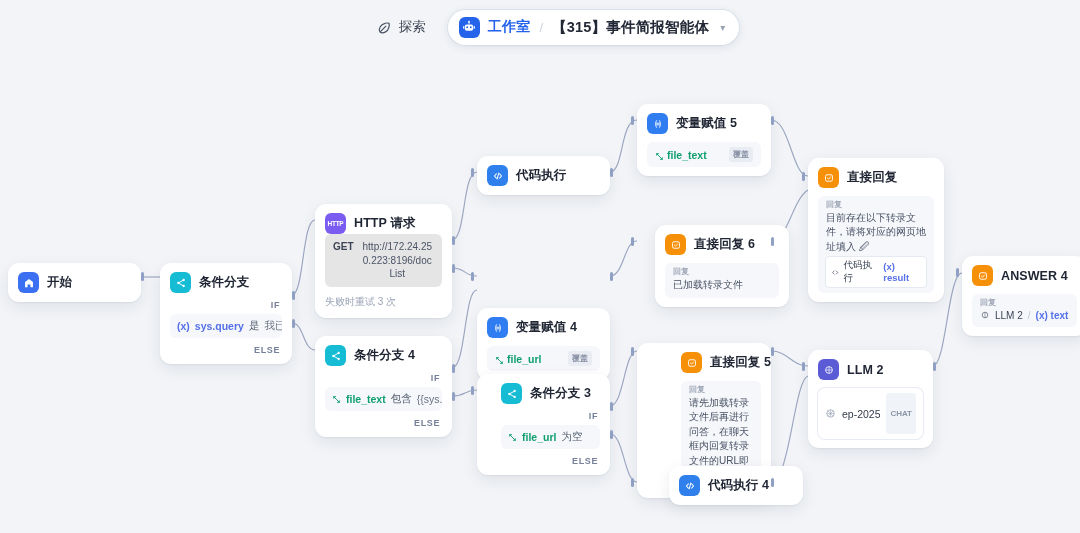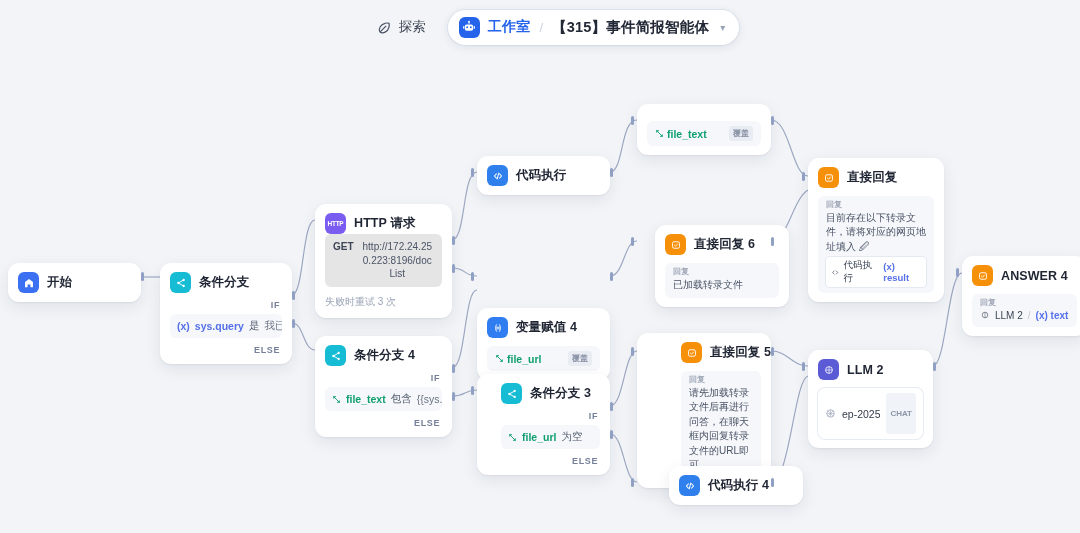--- a/index.html
+++ b/index.html
@@ -95,21 +95,21 @@
   }
   .cond-box {
     margin-top: 4px;
     background: #f5f7fa; border-radius: 6px;
     padding: 5px 7px;
     font-size: 10.5px; color: #3c4555;
     display: flex; align-items: center; gap: 5px;
     white-space: nowrap; overflow: hidden;
   }
   .varref { color: #5570e8; font-weight: 600; }
-  .varchip { color: #0f9f6e; font-weight: 600; display: inline-flex; align-items: center; gap: 3px; }
+  .varchip { color: #0f9f6e; font-weight: 600; display: inline-flex; align-items: flex-end; gap: 3px; }
   .op { color: #525c6e; }
   .tmpl { color: #6b7384; }
 
   
   .assign-box {
     margin-top: 8px;
     background: #f5f7fa; border-radius: 6px;
     padding: 5px 8px;
     display: flex; align-items: center; justify-content: space-between;
     font-size: 10.5px;
@@ -374,20 +374,29 @@
       <span class="varchip">file_url</span>
       <span class="op">为空</span>
     </div>
     <div class="cond-kw">ELSE</div>
   </div>
   <div class="port" style="left:471px; top:386px;"></div>
   <div class="port" style="left:610px; top:402px;"></div>
   <div class="port" style="left:610px; top:430px;"></div>
 
   <div class="node" style="left:637px; top:104px; width:134px;">
+    <div class="node-head">
+      <span class="node-ic ic-varblue">
+        <svg viewBox="0 0 20 20" width="12" height="12" fill="none" stroke="#fff" stroke-width="1.5" stroke-linecap="round">
+          <path d="M7.3 4.4C5.6 6 5.6 14 7.3 15.6M12.7 4.4c1.7 1.6 1.7 9.6 0 11.2"></path>
+          <path d="M7.8 8.8h4.4M7.8 11.4h4.4"></path>
+        </svg>
+      </span>
+      <span class="node-title">变量赋值 5</span>
+    </div>
     <div class="assign-box">
       <span class="varchip">
         <svg viewBox="0 0 14 14" width="9" height="9" fill="none" stroke="#0f9f6e" stroke-width="1.4" stroke-linecap="round">
           <path d="M2.6 5V2.6h3M11.4 9v2.4h-3"></path>
             <path d="M2.6 2.6 7 7M11.4 11.4 7 7"></path>
         </svg>
         <span>file_text</span>
       </span>
       <span class="assign-badge">覆盖</span>
     </div>
@@ -406,21 +415,21 @@
       <span class="node-title">直接回复 6</span>
     </div>
     <div class="reply-box">
       <div class="reply-label">回复</div>
       <div class="reply-text">已加载转录文件</div>
     </div>
   </div>
   <div class="port" style="left:631px; top:237px;"></div>
   <div class="port" style="left:771px; top:237px;"></div>
 
-  <div class="node" style="left:637px; top:333px; width:134px;padding-left:44px;">
+  <div class="node" style="left:637px; top:343px; width:134px;padding-left:44px;">
     <div class="node-head">
       <span class="node-ic ic-orange">
         <svg viewBox="0 0 20 20" width="12" height="12" fill="none" stroke="#fff" stroke-width="1.5">
           <rect x="4.2" y="4.6" width="11.6" height="10.8" rx="2.6"></rect>
           <path d="M7.4 10.1 9.3 12l3.4-3.8" stroke-linecap="round" stroke-linejoin="round"></path>
         </svg>
       </span>
       <span class="node-title">直接回复 5</span>
     </div>
     <div class="reply-box">

